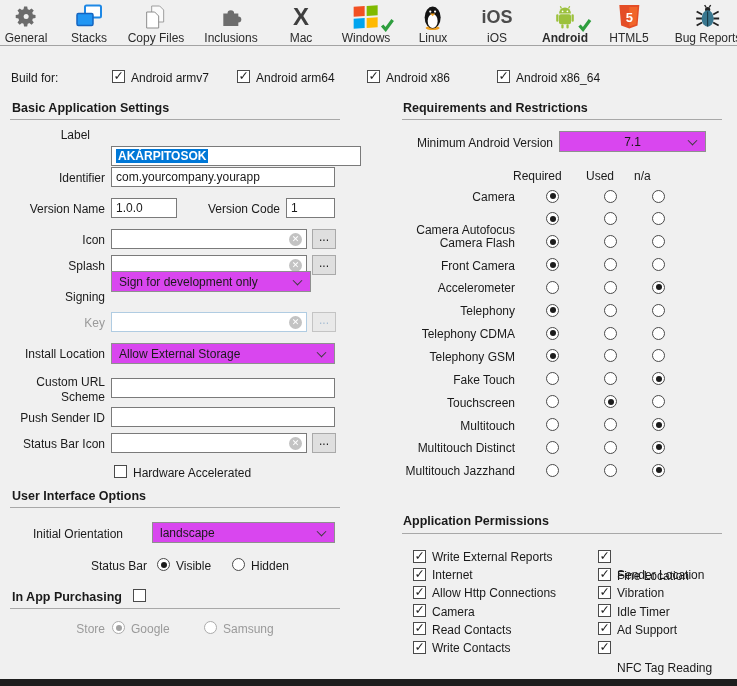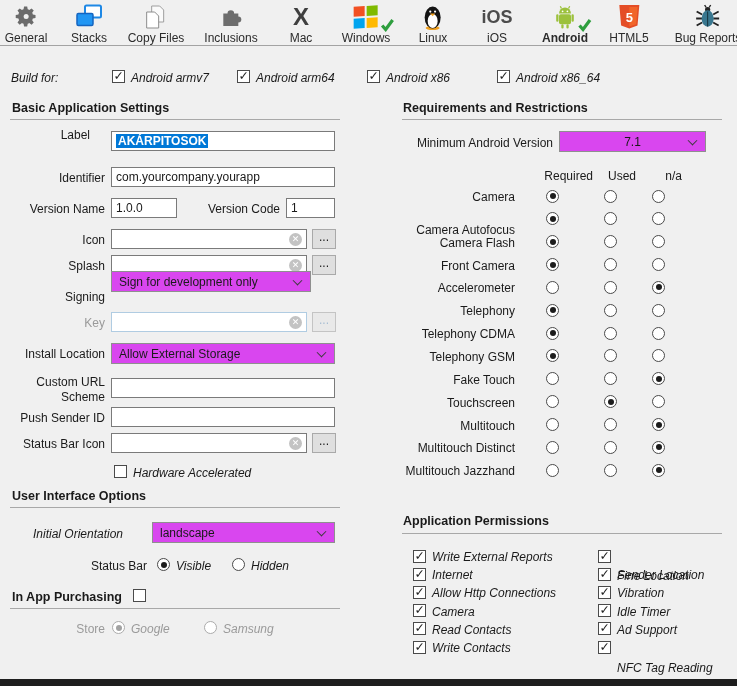--- a/index.html
+++ b/index.html
@@ -9,21 +9,21 @@
   .tool-item{position:absolute;top:3px;transform:translateX(-50%);text-align:center;cursor:default;}
   .tool-icon{height:27px;display:flex;align-items:center;justify-content:center;position:relative;}
   .tool-label{margin-top:1px;white-space:nowrap;color:#2b2b2b;}
   .tool-item.active .tool-label{font-weight:bold;}
   .check-badge{position:absolute;right:-4px;bottom:-2px;}
   .toolbar-sep{position:absolute;left:0;top:45px;width:737px;height:1px;background:#a3a3a3;}
   
   .section-title{position:absolute;font-weight:bold;font-size:12.5px;white-space:nowrap;}
   .hr{position:absolute;height:1px;background:#a8a8a8;}
   .flabel{position:absolute;text-align:right;white-space:normal;line-height:15px;}
-  .llabel{position:absolute;white-space:nowrap;font-style:italic;}
+  .llabel{position:absolute;white-space:nowrap;}
   .gray{color:#9a9a9a;}
   
   .input{position:absolute;box-sizing:border-box;background:#fff;border:1px solid #7a7a7a;
          height:20px;display:flex;align-items:center;padding:0 4px;overflow:hidden;white-space:nowrap;}
   .input.keyish{border-color:#b0cce2;}
   .sel-text{background:#0078d7;color:#fff;font-weight:bold;padding:0 2px;}
   .clear-btn{position:absolute;right:4px;top:3px;width:13px;height:13px;border-radius:50%;
              background:#c3c3c3;color:#fff;font-size:9px;line-height:13px;text-align:center;cursor:pointer;}
   .browse{position:absolute;box-sizing:border-box;width:24px;height:20px;background:#dfdfdf;
           border:1px solid #a9a9a9;text-align:center;font-size:12px;line-height:14px;cursor:pointer;}
@@ -34,21 +34,21 @@
   .chev{position:absolute;right:9px;top:50%;width:6px;height:6px;border-right:1.5px solid #3c3c3c;
         border-bottom:1.5px solid #3c3c3c;transform:translateY(-70%) rotate(45deg);}
   .cb{position:absolute;width:13px;height:13px;box-sizing:border-box;background:#fff;border:1px solid #4a4a4a;cursor:pointer;}
   .cb.checked::after{content:"✓";position:absolute;left:0.5px;top:-3px;font-size:12.5px;color:#1c1c1c;}
   .radio{position:absolute;width:13px;height:13px;box-sizing:border-box;border:1px solid #4a4a4a;
          border-radius:50%;background:#fff;cursor:pointer;}
   .radio.selected::after{content:"";position:absolute;left:2.5px;top:2.5px;width:6px;height:6px;border-radius:50%;background:#1c1c1c;}
   .radio.disabled{border-color:#ababab;}
   .radio.disabled.selected::after{background:#a2a2a2;}
   .req-label{position:absolute;width:145px;text-align:right;white-space:nowrap;}
-  .colhead{position:absolute;text-align:right;color:#1a1a1a;}
+  .colhead{position:absolute;text-align:left;color:#1a1a1a;}
   .bottom-bar{position:absolute;left:0;top:679px;width:737px;height:7px;background:#1e1e1e;}
 </style>
 </head>
 <body>
 
 <div id="win">
 
   <div>
 
     <div class="tool-item" style="left:26px">
@@ -199,21 +199,21 @@
     <span class="cb checked" style="left:367px;top:70px"></span>
     <div class="llabel" style="left:386px;top:71px">Android x86</div>
     <span class="cb checked" style="left:497px;top:70px"></span>
     <div class="llabel" style="left:516px;top:71px">Android x86_64</div>
   </div>
 
   <div class="section-title" style="left:12px;top:101px">Basic Application Settings</div>
   <div class="hr" style="left:10px;top:119px;width:330px"></div>
 
   <div class="flabel" style="left:0;top:128px;width:90px">Label</div>
-  <div class="input" style="left:111px;top:131px;width:224px">
+  <div class="input" style="left:111px;top:146px;width:250px">
     <span class="sel-text">AKÁRPITOSOK</span>
   </div>
 
   <div class="flabel" style="left:0;top:171px;width:105px">Identifier</div>
   <div class="input" style="left:111px;top:167px;width:224px">
     <span>com.yourcompany.yourapp</span>
   </div>
 
   <div class="flabel" style="left:0;top:202px;width:105px">Version Name</div>
   <div class="input" style="left:111px;top:198px;width:66px">

